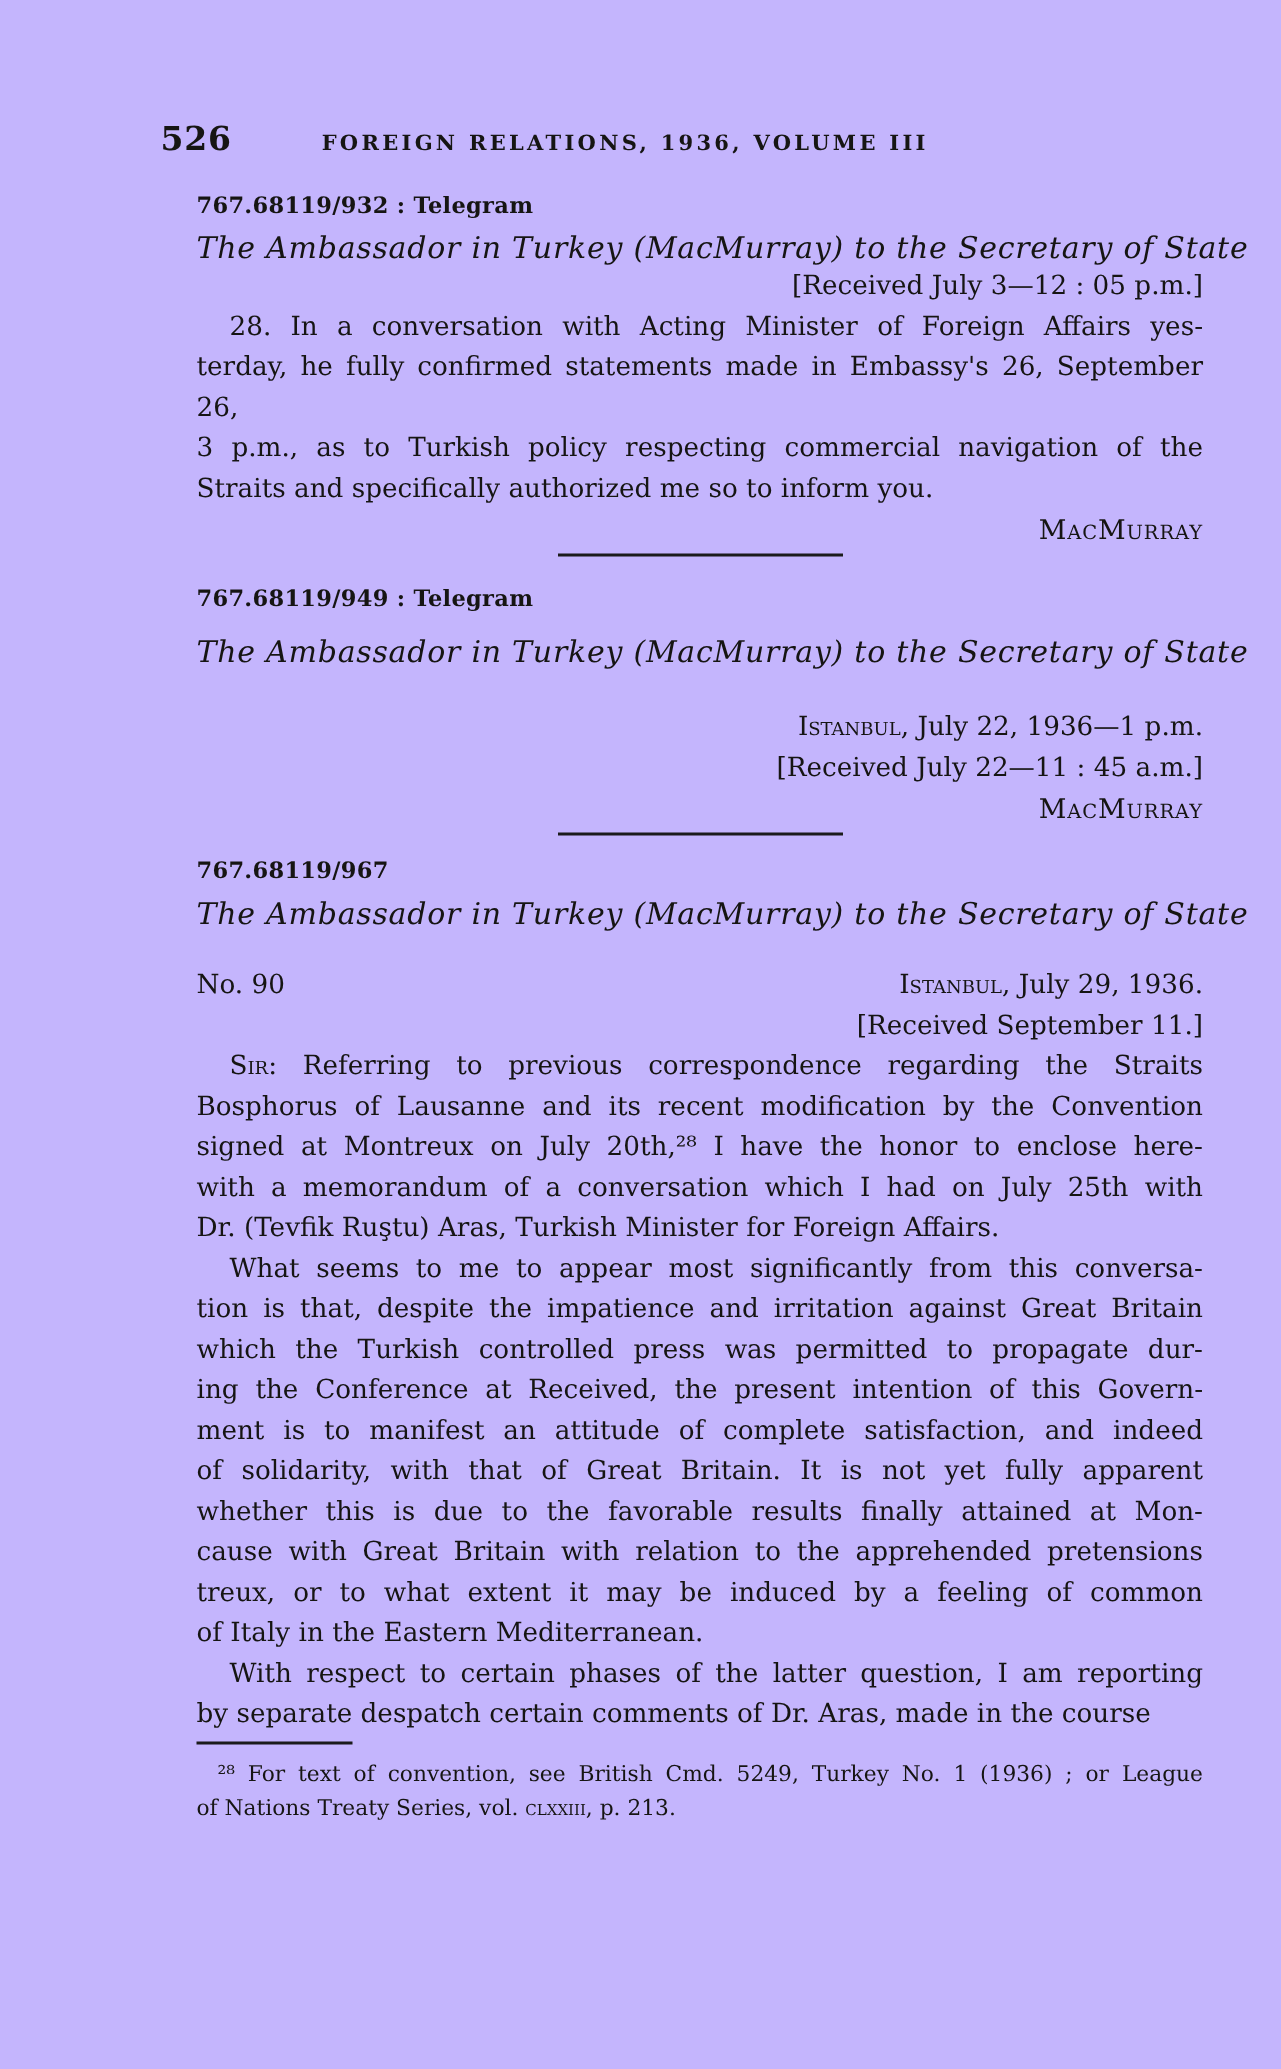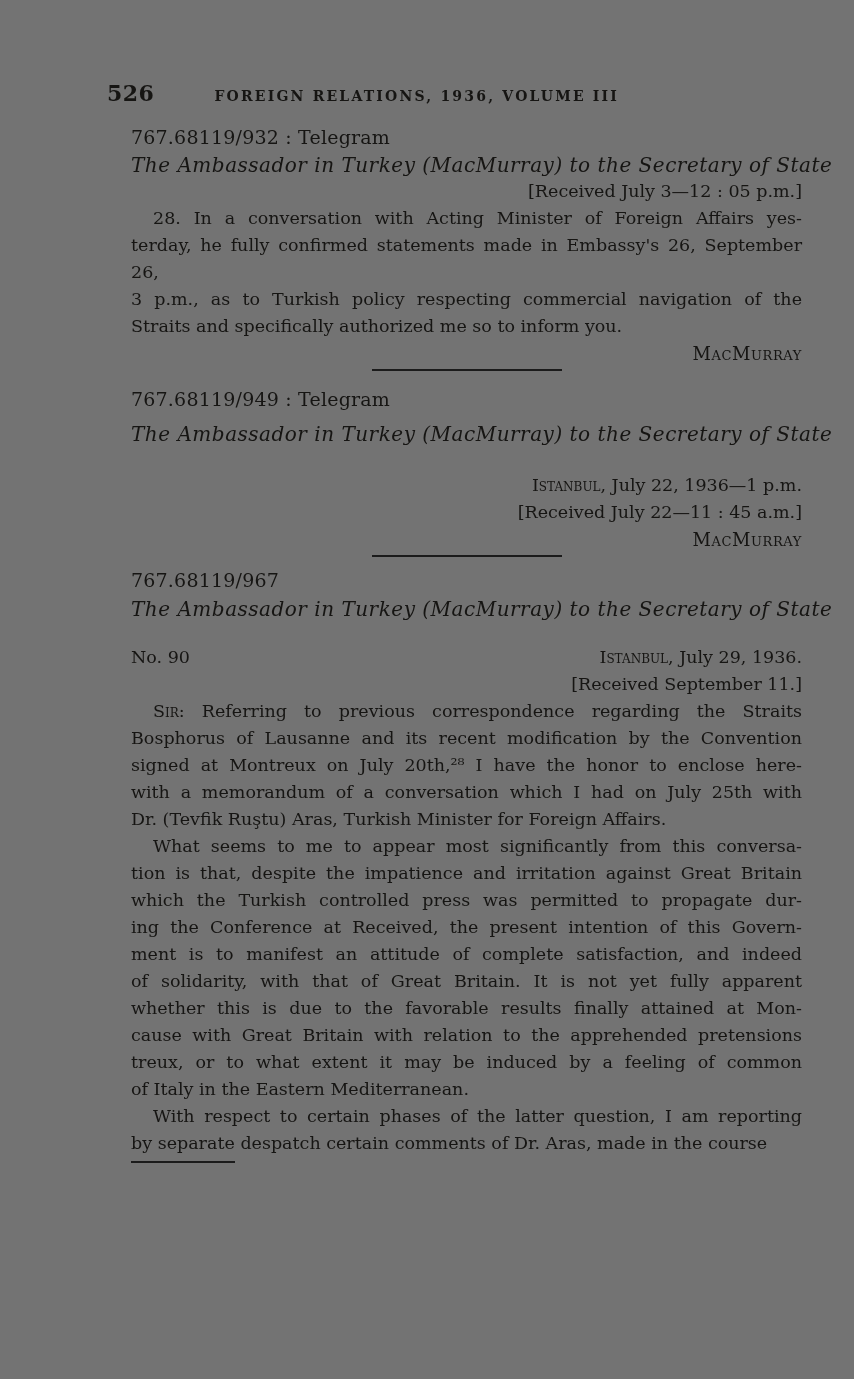--- a/index.html
+++ b/index.html
@@ -1,35 +1,35 @@
 <!DOCTYPE html>
 <html><head>
 <meta charset="utf-8">
 <style>
   html, body { margin: 0; padding: 0; background: #ffffff; }
   .page {
     position: relative;
     width: 854px;
     height: 1379px;
     box-sizing: border-box;
-    background: #737373;
+    background: #c4b5fd;
     color: #161513;
     font-family: "DejaVu Serif", "Liberation Serif", serif;
     padding: 80px 52px 0 131px;
     overflow: hidden;
   }
   .content { width: 671px; font-size: 17.5px; line-height: 27px; }
 
   
   .runhead { display: flex; align-items: baseline; margin-left: -24px; height: 24px; }
   .pagenum { font-size: 22px; font-weight: bold; letter-spacing: 0.5px; }
   .runtitle { margin-left: 60px; font-size: 14px; font-weight: bold; letter-spacing: 2.2px; white-space: nowrap; }
 
   
-  .fileno { font-size: 19px; font-weight: normal; line-height: 18px; letter-spacing: 0.2px; }
+  .fileno { font-size: 15px; font-weight: bold; line-height: 18px; letter-spacing: 0.2px; }
   .docheading { font-size: 20px; line-height: 26px; font-style: italic; text-align: center; letter-spacing: 0.5px; white-space: nowrap; }
   .dateline { text-align: right; line-height: 27px; }
   .received { text-align: right; line-height: 27px; }
   .signature { text-align: right; line-height: 27px; font-size: 18px; letter-spacing: 0.6px; }
   .no-row { display: flex; justify-content: space-between; line-height: 27px; }
 
   .para { }
   .tline { text-align: justify; text-align-last: justify; }
   .tline.is-last { text-align-last: left; }
   .para .tline.first { text-indent: 22px; }
@@ -117,15 +117,19 @@
           <div class="tline">treux, or to what extent it may be induced by a feeling of common</div>
           <div class="tline is-last">of Italy in the Eastern Mediterranean.</div>
         </div>
       <div class="para">
           <div class="tline first">With respect to certain phases of the latter question, I am reporting</div>
           <div class="tline is-last">by separate despatch certain comments of Dr. Aras, made in the course</div>
         </div>
     </section>
 
     <hr class="footnote-rule">
+    <div class="footnote">
+        <div class="tline first">²⁸ For text of convention, see British Cmd. 5249, Turkey No. 1 (1936) ; or League</div>
+        <div class="tline is-last">of Nations Treaty Series, vol. <span class="sc">clxxiii</span>, p. 213.</div>
+      </div>
 
   </main>
 </div>
 
 </body></html>

